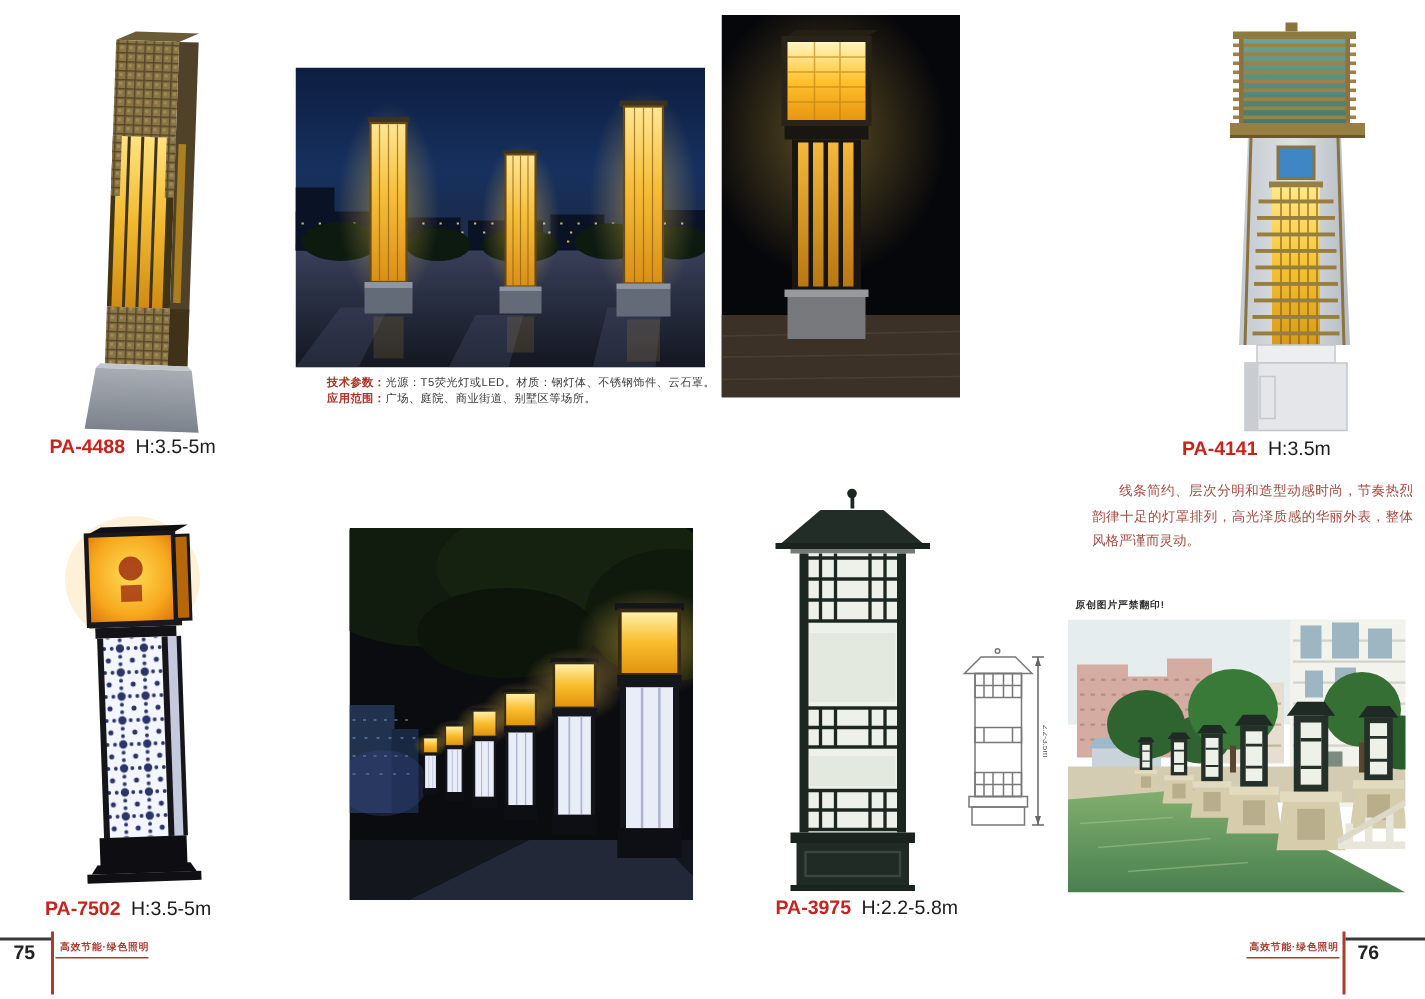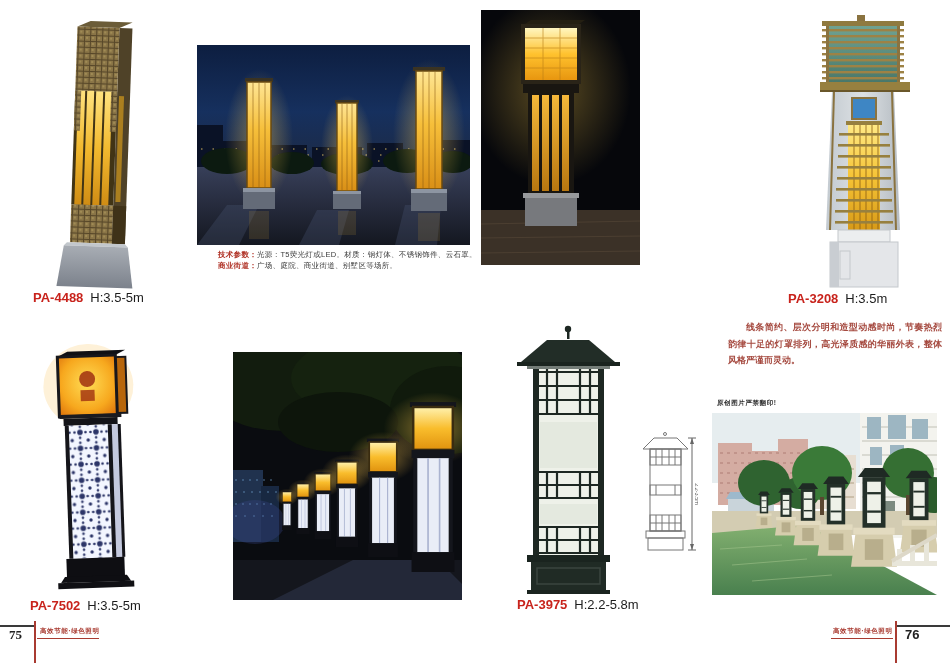--- a/index.html
+++ b/index.html
@@ -7,28 +7,28 @@
         font-family:"Liberation Sans","DejaVu Sans",sans-serif;}
   .photo{position:absolute;}
   .photo svg{display:block;width:100%;height:100%;}
   .plabel{position:absolute;font-size:13px;font-weight:bold;white-space:nowrap;}
   .plabel .code{color:#c8231c;margin-right:7px;}
   .plabel .hgt{color:#1c1c1c;font-weight:normal;text-align:center;}
   .specs{position:absolute;left:198px;top:249px;font-size:7.5px;line-height:11px;
          color:#3a3a3a;letter-spacing:.3px;white-space:nowrap;margin-left:20px;}
   .spec-label{color:#b03226;font-weight:bold;}
   .description{position:absolute;left:728px;top:319px;width:214px;font-size:9px;
-         line-height:16.5px;color:#a5493f;font-weight:bold;text-align:justify;text-indent:2em;}
+         line-height:16.5px;color:#a5493f;font-weight:normal;text-align:justify;text-indent:2em;}
   .caption{position:absolute;left:717px;top:399px;font-size:6.5px;font-weight:bold;
          color:#2e2e2e;letter-spacing:.6px;}
   .topline{position:absolute;top:625px;height:2px;background:#3a3a3a;}
   #tl-left{left:0;width:34px;}
   #tl-right{left:897px;width:53px;}
   .pageno{position:absolute;top:627px;font-size:13px;font-weight:bold;color:#222;}
-  #pn-left{left:9px;font-family:Liberation Serif, serif;}
+  #pn-left{left:9px;}
   #pn-right{left:905px;}
   .vbar{position:absolute;top:621px;width:2px;height:42px;background:#a93b31;}
   #vb-left{left:34px;}
   #vb-right{left:895px;}
   .slogan{position:absolute;top:627px;font-size:6.5px;font-weight:bold;color:#a93b31;
           letter-spacing:.6px;white-space:nowrap;}
   #sl-left{left:40px;}
   #sl-right{left:833px;}
   .redline{position:absolute;top:638px;height:1px;background:#a93b31;}
   #ul-left{left:37px;width:62px;}
@@ -164,21 +164,21 @@
           <line x1="238" y1="27" x2="238" y2="143"></line>
       </g>
       <rect x="214" y="144" width="36" height="4" fill="#8d95a2"></rect>
         <rect x="214" y="148" width="36" height="18" fill="#646b78"></rect>
       <rect x="221" y="168" width="22" height="28" fill="#c89a3a" opacity=".16"></rect>
     </svg>
   </div>
 
   <div class="specs">
     <div><span class="spec-label">技术参数：</span><span>光源：T5荧光灯或LED。材质：钢灯体、不锈钢饰件、云石罩。</span></div>
-    <div><span class="spec-label">商业街道：</span><span>广场、庭院、商业街道、别墅区等场所。</span></div>
+    <div><span class="spec-label">应用范围：</span><span>广场、庭院、商业街道、别墅区等场所。</span></div>
   </div>
 
   <div class="photo" style="left:481px;top:10px;width:159px;height:255px">
     <svg viewBox="0 0 159 255">
       <defs>
         <linearGradient id="ambB1" x1="0" y1="0" x2="0" y2="1">
           <stop offset="0" stop-color="#fff6c0"></stop>
             <stop offset=".5" stop-color="#ffc22e"></stop>
             <stop offset="1" stop-color="#e8960f"></stop>
         </linearGradient>
@@ -281,21 +281,21 @@
           <rect x="53" y="205" width="58" height="2.6"></rect>
         <rect x="53" y="216" width="58" height="2.6"></rect>
       </g>
       <rect x="56" y="225" width="52" height="12" fill="#eceeef" stroke="#c4c8cc"></rect>
       <rect x="48" y="237" width="68" height="45" fill="#e4e6e9" stroke="#c4c8cc"></rect>
       <rect x="48" y="237" width="9" height="45" fill="#c9cdd2"></rect>
       <rect x="58" y="246" width="10" height="28" fill="none" stroke="#c4c8cc"></rect>
     </svg>
   </div>
   <div class="plabel" style="left:788px;top:291px">
-    <span class="code">PA-3208</span><span class="hgt">H:3.5m</span>
+    <span class="code">PA-4141</span><span class="hgt">H:3.5m</span>
   </div>
 
   <div class="description">线条简约、层次分明和造型动感时尚，节奏热烈韵律十足的灯罩排列，高光泽质感的华丽外表，整体风格严谨而灵动。</div>
 
   <div class="photo" style="left:25px;top:328px;width:130px;height:268px">
     <svg viewBox="0 0 130 268">
       <defs>
         <radialGradient id="amb3" cx=".5" cy=".45" r=".75">
           <stop offset="0" stop-color="#ffdd55"></stop>
             <stop offset=".6" stop-color="#f7a81e"></stop>

